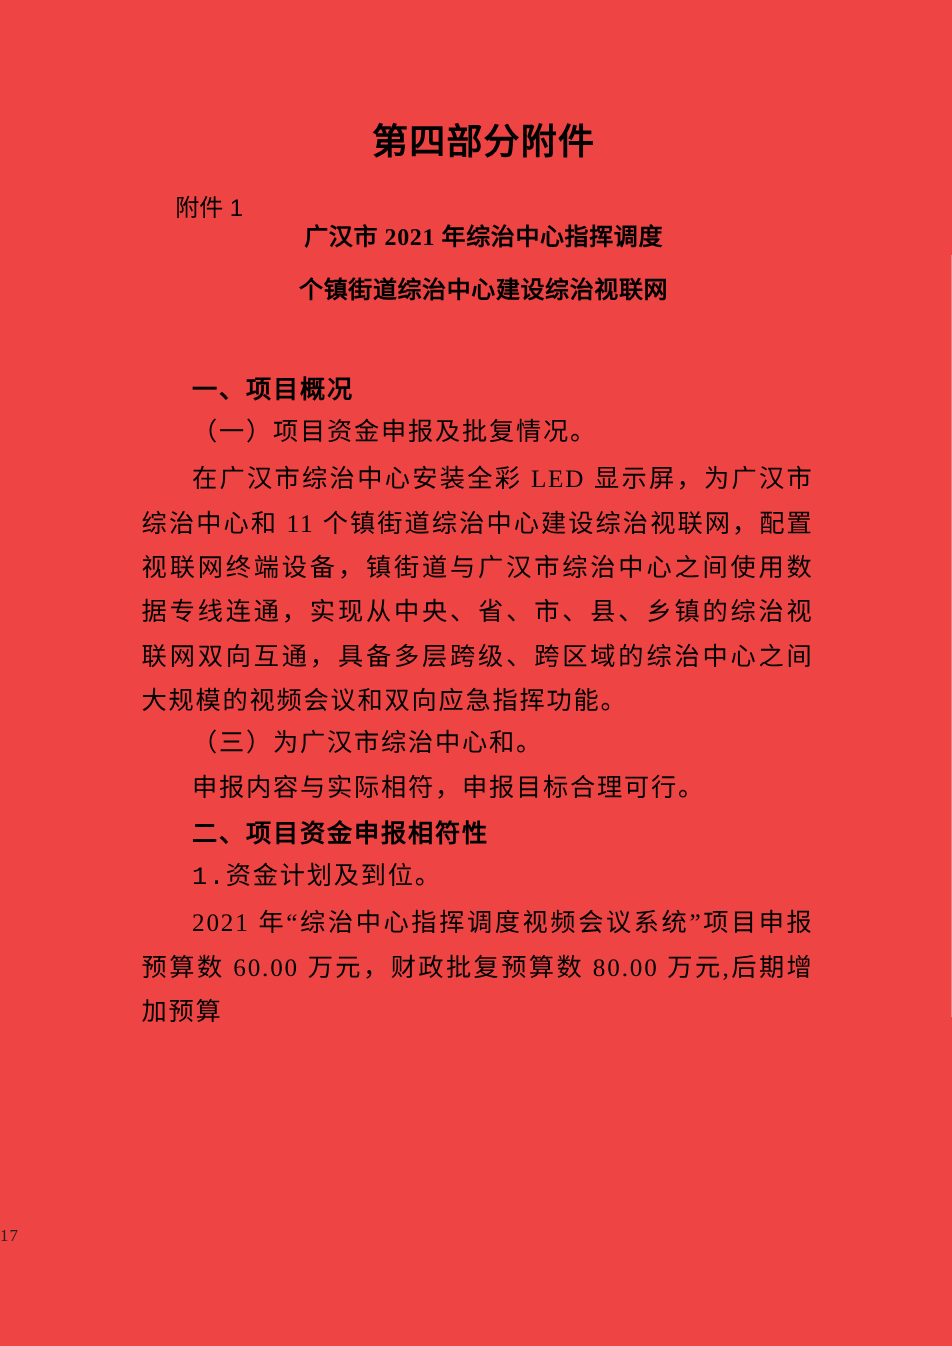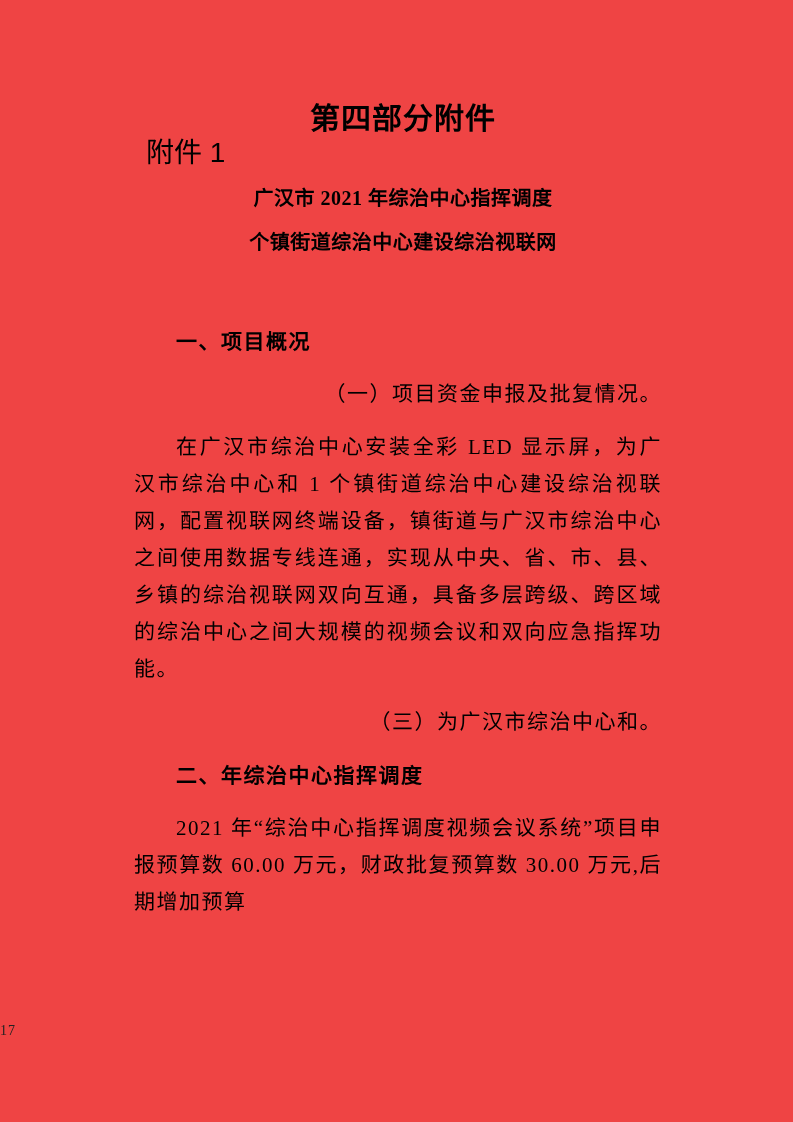--- a/index.html
+++ b/index.html
@@ -24,23 +24,23 @@
     text-align: center;
     font-family: "Liberation Serif", "DejaVu Serif", serif;
     font-weight: 700;
     font-size: 30px;
     line-height: 38px;
     letter-spacing: 1px;
   }
   .attachment-label {
     position: absolute;
     left: 146px;
-    top: 139px;
+    top: 160px;
     font-family: "Liberation Sans", "DejaVu Sans", sans-serif;
-    font-size: 28px;
+    font-size: 20px;
     line-height: 28px;
   }
   .report-title {
     position: absolute;
     left: 0;
     right: 0;
     top: 176px;
     text-align: center;
     font-family: "Liberation Serif", "DejaVu Serif", serif;
     font-weight: 700;
@@ -53,31 +53,31 @@
     left: 118px;
     top: 307px;
     width: 560px;
     font-size: 21px;
     line-height: 37px;
     text-align: justify;
     text-justify: inter-ideograph;
     letter-spacing: 1.5px;
   }
   .content > div {
-    margin: 16px;
+    margin: 0;
     text-indent: 2em;
   }
   .heading {
     font-family: "Liberation Sans", "DejaVu Sans", sans-serif;
     font-weight: 700;
     text-align: left;
   }
   .kai {
-    font-family: Liberation Serif, serif;
-    text-align: right;
+    font-family: Liberation Mono, monospace;
+    text-align: left;
   }
   .para {
     font-family: "Liberation Serif", "DejaVu Serif", serif;
   }
   .page-number {
     position: absolute;
     left: 0;
     right: 0;
     top: 1022px;
     text-align: left;
@@ -98,21 +98,23 @@
   <div class="attachment-label">附件 1</div>
 
   <div class="report-title">
     <div>广汉市 2021 年综治中心指挥调度</div>
     <div>个镇街道综治中心建设综治视联网</div>
   </div>
 
   <div class="content">
     <div class="heading">一、项目概况</div>
     <div class="kai">（一）项目资金申报及批复情况。</div>
-    <div class="para">在广汉市综治中心安装全彩 LED 显示屏，为广汉市综治中心和 1 个镇街道综治中心建设综治视联网，配置视联网终端设备，镇街道与广汉市综治中心之间使用数据专线连通，实现从中央、省、市、县、乡镇的综治视联网双向互通，具备多层跨级、跨区域的综治中心之间大规模的视频会议和双向应急指挥功能。</div>
+    <div class="para">在广汉市综治中心安装全彩 LED 显示屏，为广汉市综治中心和 11 个镇街道综治中心建设综治视联网，配置视联网终端设备，镇街道与广汉市综治中心之间使用数据专线连通，实现从中央、省、市、县、乡镇的综治视联网双向互通，具备多层跨级、跨区域的综治中心之间大规模的视频会议和双向应急指挥功能。</div>
     <div class="kai">（三）为广汉市综治中心和。</div>
-    <div class="heading">二、年综治中心指挥调度</div>
-    <div class="para">2021 年“综治中心指挥调度视频会议系统”项目申报预算数 60.00 万元，财政批复预算数 30.00 万元,后期增加预算</div>
+    <div class="kai">申报内容与实际相符，申报目标合理可行。</div>
+    <div class="heading">二、项目资金申报相符性</div>
+    <div class="kai">1.资金计划及到位。</div>
+    <div class="para">2021 年“综治中心指挥调度视频会议系统”项目申报预算数 60.00 万元，财政批复预算数 80.00 万元,后期增加预算</div>
   </div>
 
   <div class="page-number">17</div>
 
 </div>
 
 </body></html>

